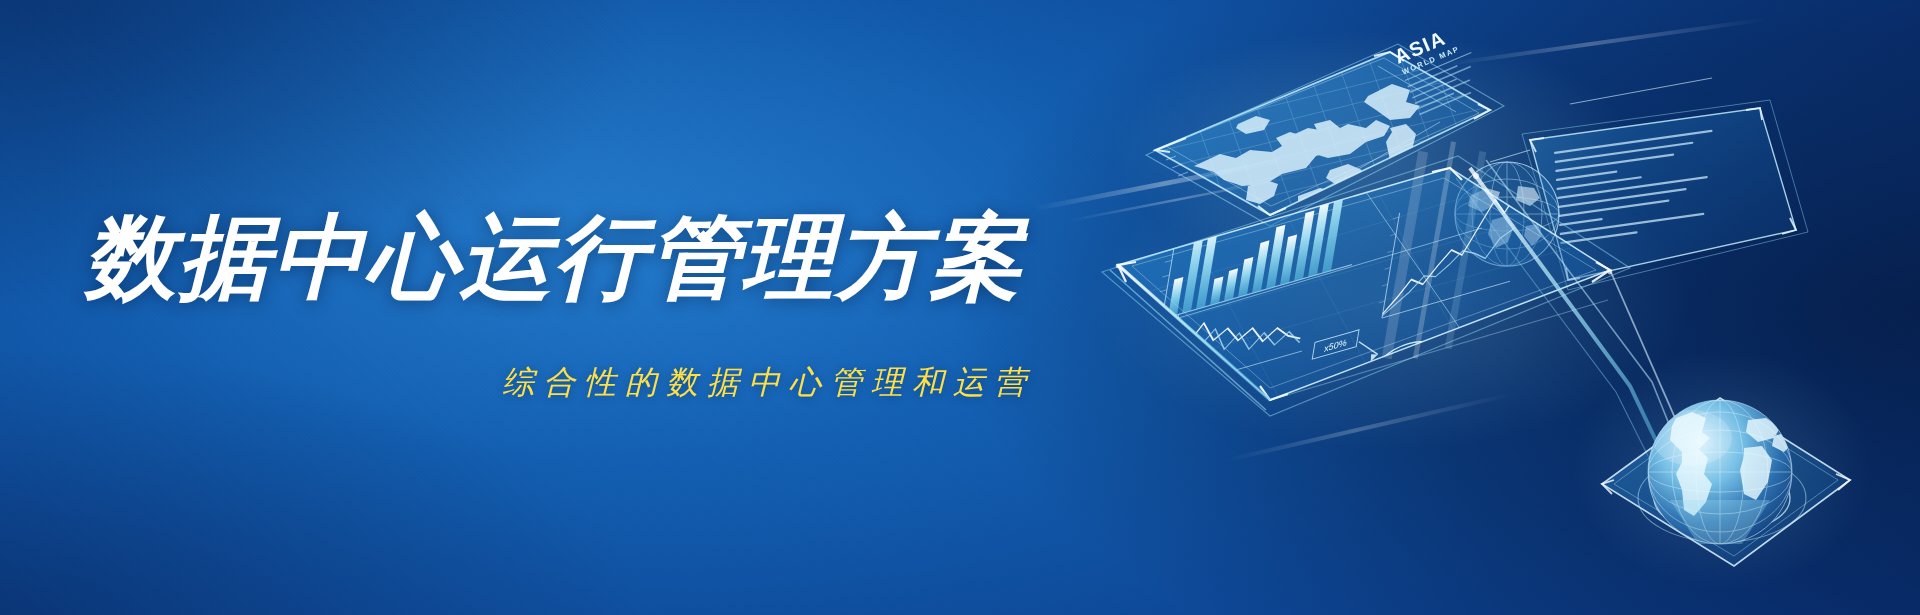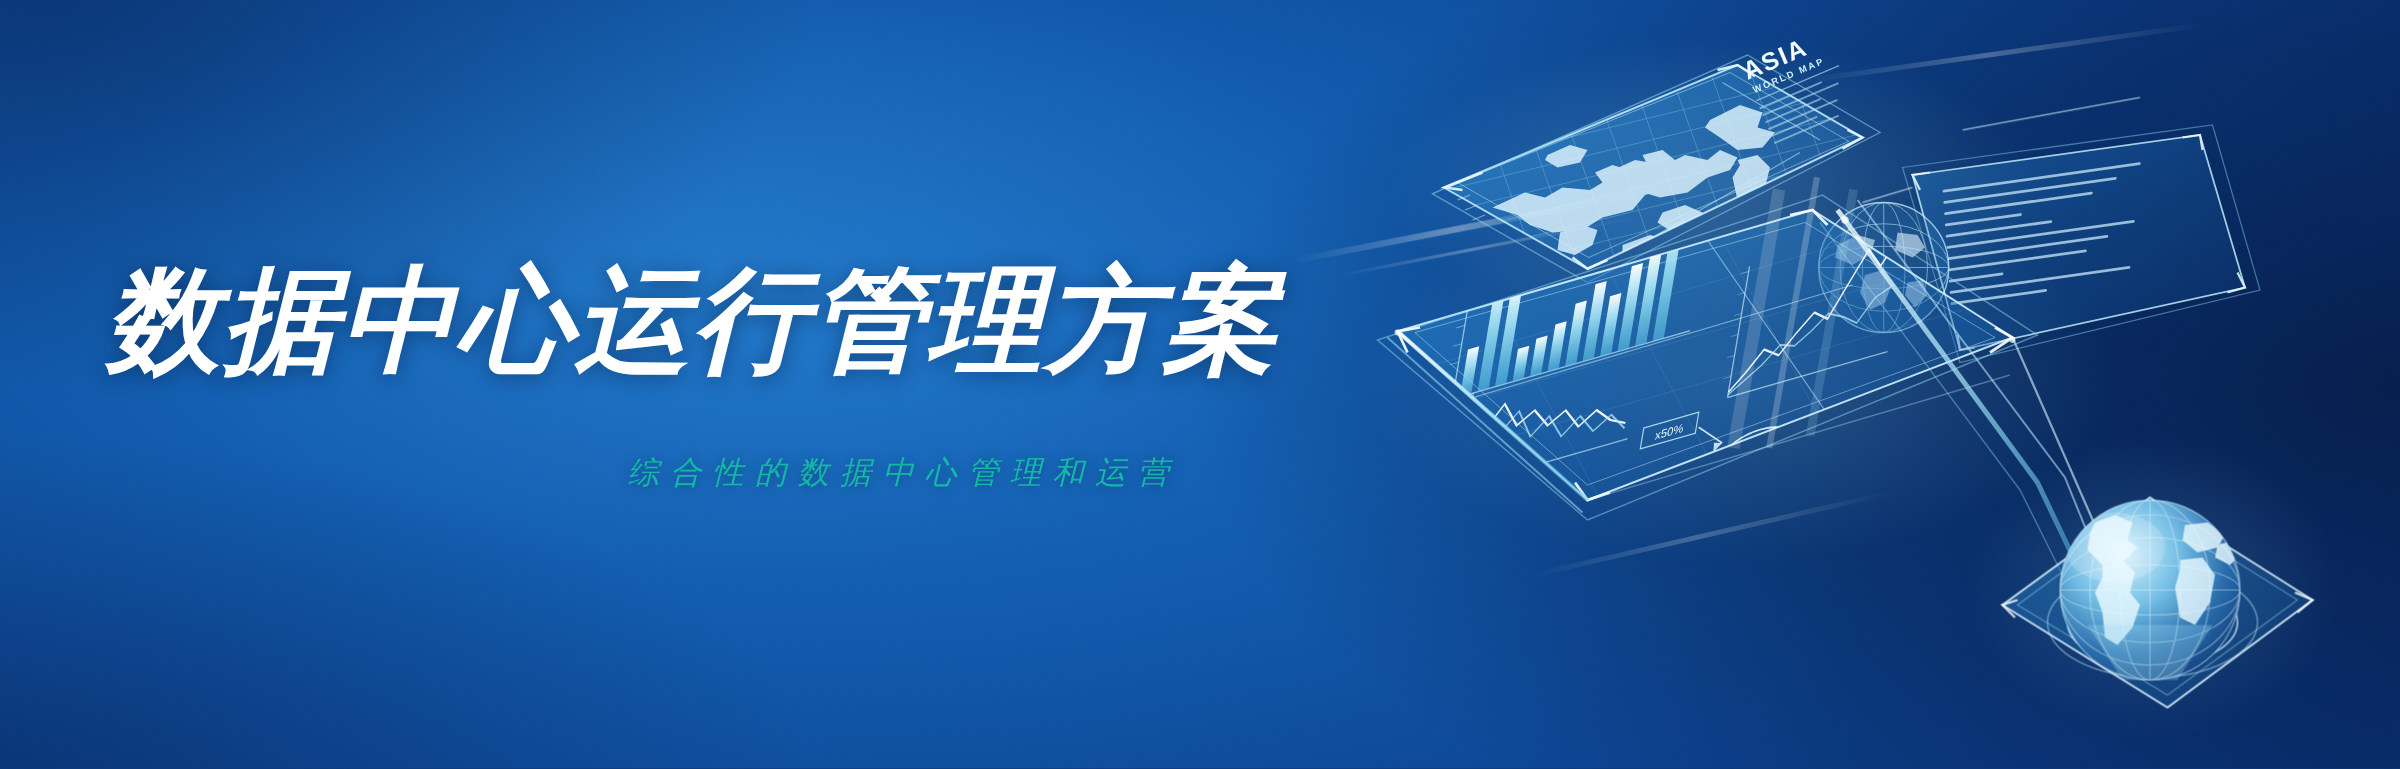--- a/index.html
+++ b/index.html
@@ -27,22 +27,22 @@
   
   .text-wrap{position:absolute;left:16px;top:0;width:1260px;height:615px;margin-top:33px;}
   .title{
     position:absolute;left:68px;top:178px;
     font-size:92px;line-height:1;font-weight:700;font-style:italic;
     color:#ffffff;letter-spacing:2px;white-space:nowrap;
     text-shadow:0 2px 16px rgba(3,22,56,.45);
   }
   .subtitle{
     position:absolute;left:486px;top:330px;
-    font-size:25px;line-height:1.2;font-weight:400;font-style:italic;
-    color:#14b8a6;letter-spacing:9px;white-space:nowrap;
+    font-size:32px;line-height:1.2;font-weight:400;font-style:italic;
+    color:#fde047;letter-spacing:9px;white-space:nowrap;
     text-shadow:0 1px 10px rgba(3,22,56,.40);
   }
 
   
   .graphic{position:absolute;right:0;top:0;width:950px;height:615px;}
   .graphic svg{display:block;width:950px;height:615px;}
 </style>
 </head>
 <body>
 

